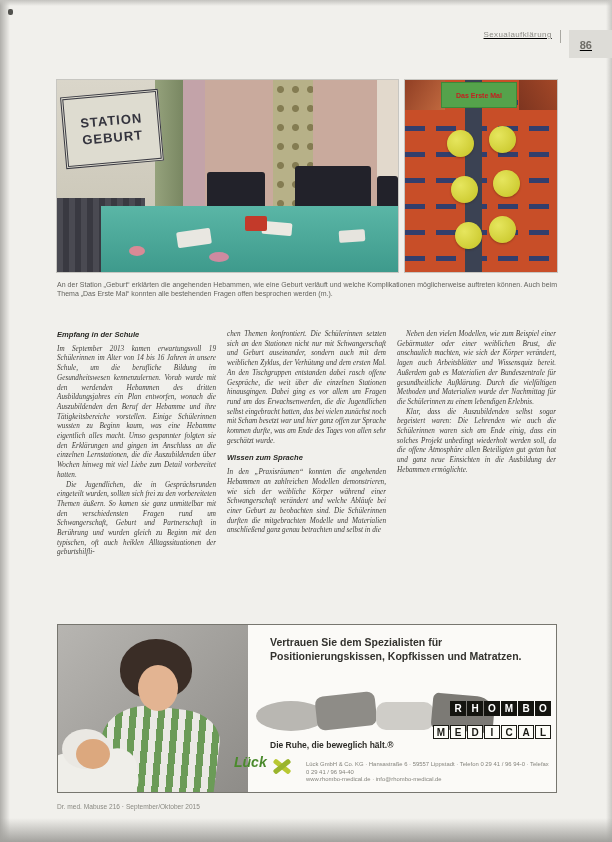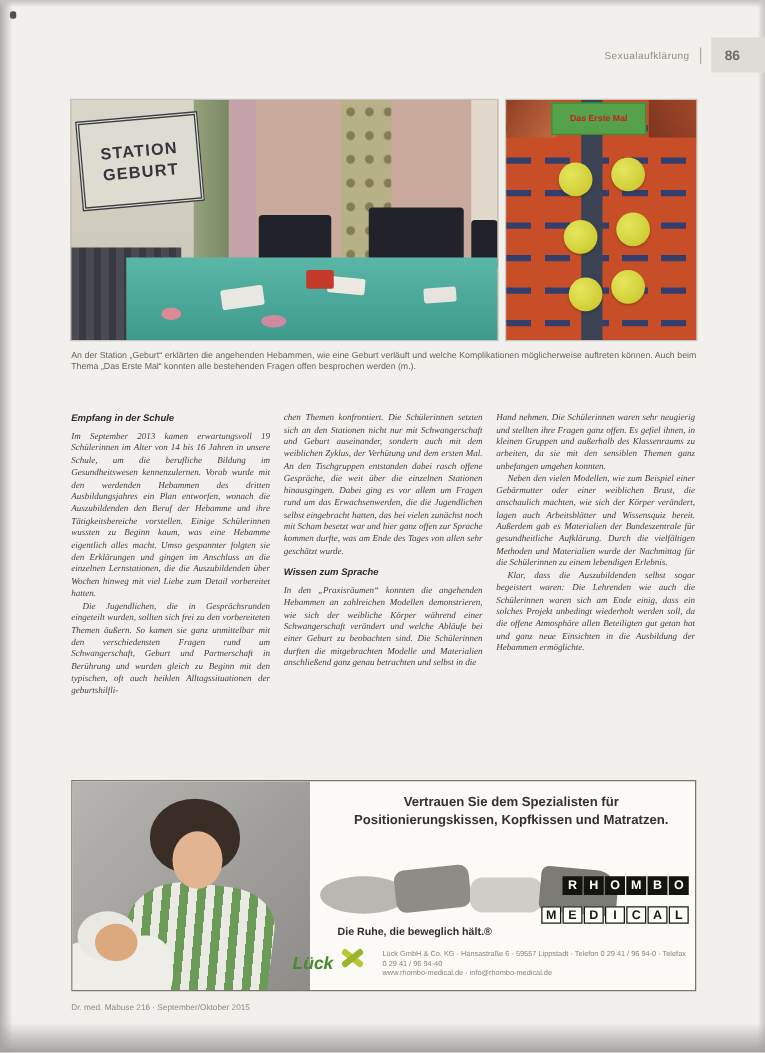--- a/index.html
+++ b/index.html
@@ -10,21 +10,21 @@
     background:linear-gradient(90deg,#b0afab,rgba(241,240,236,0));}
   .edge-top{position:absolute;left:0;top:0;width:612px;height:6px;
     background:linear-gradient(#c4c3bf,rgba(241,240,236,0));}
   .edge-right{position:absolute;right:0;top:0;width:6px;height:842px;
     background:linear-gradient(270deg,#c9c8c4,rgba(241,240,236,0));}
   .edge-bottom{position:absolute;left:0;top:818px;width:612px;height:24px;
     background:linear-gradient(rgba(241,240,236,0),#a3a29e);}
   .speck{position:absolute;left:8px;top:9px;width:5px;height:6px;background:#52524e;border-radius:2px;}
 
   
-  .hdr{position:absolute;top:30px;left:0;width:612px;display:flex;justify-content:flex-end;align-items:center;}
+  .hdr{position:absolute;top:30px;left:0;width:612px;display:flex;justify-content:flex-end;align-items:flex-start;text-decoration:underline;}
   .hdr-rubric{font-size:8px;color:#8d8c86;letter-spacing:.4px;margin-right:8px;}
   .hdr-sep{width:1px;height:13px;background:#a9a8a2;margin-right:8px;}
   .hdr-numbox{background:#dddcd7;padding:5px 20px 5px 11px;}
   .hdr-num{font-size:11px;font-weight:bold;color:#6e6d67;}
 
   
   .photos{position:absolute;top:80px;left:57px;width:500px;height:192px;display:flex;gap:7px;}
   .photo{position:relative;overflow:hidden;box-shadow:0 0 0 1px rgba(120,120,115,.35);}
   .photo-left{width:341px;background:#c0ae84;}
   .photo-right{flex:1;background:#c84e28;}
@@ -82,34 +82,34 @@
     background:linear-gradient(135deg,#b7b5b1,#8e8c88);overflow:hidden;}
   .adp{position:absolute;}
   .adp-hair{left:62px;top:14px;width:72px;height:60px;background:#3a2d26;border-radius:50% 50% 46% 46%;}
   .adp-face{left:80px;top:40px;width:40px;height:46px;background:#e3b492;border-radius:50%;}
   .adp-shirt{left:42px;top:82px;width:118px;height:92px;border-radius:42% 32% 0 0;transform:rotate(7deg);
     background:repeating-linear-gradient(88deg,#6b9b57 0 7px,#eae9e4 7px 14px);}
   .adp-pillow{left:-12px;top:126px;width:92px;height:52px;background:#efeee9;border-radius:20px;transform:rotate(-6deg);}
   .adp-ehair{left:4px;top:104px;width:48px;height:40px;background:#eae8e3;border-radius:50%;}
   .adp-eface{left:18px;top:114px;width:34px;height:30px;background:#dca87e;border-radius:50%;}
   .ad-headline{position:absolute;left:212px;top:11px;width:278px;
-    font-size:10.5px;line-height:13.5px;font-weight:bold;color:#33322e;text-align:center;}
+    font-size:10.5px;line-height:13.5px;font-weight:bold;color:#33322e;}
   .ad-products{position:absolute;left:196px;top:60px;width:300px;height:54px;}
   .prod{position:absolute;}
   .prod1{left:2px;top:16px;width:70px;height:30px;background:#b9b7b2;border-radius:50%;}
   .prod2{left:62px;top:9px;width:60px;height:34px;background:#8e8c87;border-radius:8px;transform:rotate(-6deg);}
   .prod3{left:122px;top:17px;width:58px;height:28px;background:#cfcdc8;border-radius:10px;}
   .prod4{left:178px;top:10px;width:62px;height:36px;background:#7c7a75;border-radius:6px 18px 6px 6px;transform:rotate(5deg);}
   .brand{position:absolute;right:5px;top:76px;display:flex;flex-direction:column;gap:9px;align-items:flex-end;}
   .brand-row{display:flex;gap:1px;}
   .brand-row.r1 .lb{width:16px;height:15px;background:#14140f;color:#fff;}
   .brand-row.r2 .lb{width:14px;height:12px;background:#fdfdf8;color:#1a1a14;border:1px solid #1a1a14;}
   .lb{display:flex;align-items:center;justify-content:center;font-weight:bold;font-size:10px;}
   .ad-slogan{position:absolute;left:212px;top:115px;font-size:8.5px;font-weight:bold;color:#2e2d29;}
-  .lueck{position:absolute;left:176px;top:129px;display:flex;align-items:flex-end;gap:3px;}
+  .lueck{position:absolute;left:176px;top:129px;display:flex;align-items:flex-start;gap:3px;}
   .lueck-text{font-size:14px;font-weight:bold;font-style:italic;color:#4a8a2c;}
   .lueck-x{position:relative;width:24px;height:24px;}
   .lueck-x i{position:absolute;left:2px;top:10px;width:20px;height:5px;background:#b9c832;border-radius:2px;}
   .lueck-x i:first-child{transform:rotate(38deg);}
   .lueck-x i:last-child{transform:rotate(-38deg);background:#9ab42c;}
   .ad-contact{position:absolute;left:248px;top:136px;width:244px;font-size:5.9px;line-height:7.6px;color:#85847d;}
 
   
   .footer{position:absolute;top:803px;left:57px;font-size:6.6px;color:#8b8a83;}
 </style>
@@ -184,21 +184,20 @@
       <h3>Empfang in der Schule</h3>
       <p>Im September 2013 kamen erwartungsvoll 19 Schülerinnen im Alter von 14 bis 16 Jahren in unsere Schule, um die berufliche Bildung im Gesundheitswesen kennenzulernen. Vorab wurde mit den werdenden Hebammen des dritten Ausbildungsjahres ein Plan entworfen, wonach die Auszubildenden den Beruf der Hebamme und ihre Tätigkeitsbereiche vorstellen. Einige Schülerinnen wussten zu Beginn kaum, was eine Hebamme eigentlich alles macht. Umso gespannter folgten sie den Erklärungen und gingen im Anschluss an die einzelnen Lernstationen, die die Auszubildenden über Wochen hinweg mit viel Liebe zum Detail vorbereitet hatten.</p>
       <p class="indent">Die Jugendlichen, die in Gesprächsrunden eingeteilt wurden, sollten sich frei zu den vorbereiteten Themen äußern. So kamen sie ganz unmittelbar mit den verschiedensten Fragen rund um Schwangerschaft, Geburt und Partnerschaft in Berührung und wurden gleich zu Beginn mit den typischen, oft auch heiklen Alltagssituationen der geburtshilfli-</p>
     </div>
     <div class="col">
       <p>chen Themen konfrontiert. Die Schülerinnen setzten sich an den Stationen nicht nur mit Schwangerschaft und Geburt auseinander, sondern auch mit dem weiblichen Zyklus, der Verhütung und dem ersten Mal. An den Tischgruppen entstanden dabei rasch offene Gespräche, die weit über die einzelnen Stationen hinausgingen. Dabei ging es vor allem um Fragen rund um das Erwachsenwerden, die die Jugendlichen selbst eingebracht hatten, das bei vielen zunächst noch mit Scham besetzt war und hier ganz offen zur Sprache kommen durfte, was am Ende des Tages von allen sehr geschätzt wurde.</p>
       <h3 class="mid">Wissen zum Sprache</h3>
       <p>In den „Praxisräumen“ konnten die angehenden Hebammen an zahlreichen Modellen demonstrieren, wie sich der weibliche Körper während einer Schwangerschaft verändert und welche Abläufe bei einer Geburt zu beobachten sind. Die Schülerinnen durften die mitgebrachten Modelle und Materialien anschließend ganz genau betrachten und selbst in die</p>
     </div>
     <div class="col">
-      <p>Hand nehmen. Die Schülerinnen waren sehr neugierig und stellten ihre Fragen ganz offen. Es gefiel ihnen, in kleinen Gruppen und außerhalb des Klassenraums zu arbeiten, da sie mit den sensiblen Themen ganz unbefangen umgehen konnten.</p>
       <p class="indent">Neben den vielen Modellen, wie zum Beispiel einer Gebärmutter oder einer weiblichen Brust, die anschaulich machten, wie sich der Körper verändert, lagen auch Arbeitsblätter und Wissensquiz bereit. Außerdem gab es Materialien der Bundeszentrale für gesundheitliche Aufklärung. Durch die vielfältigen Methoden und Materialien wurde der Nachmittag für die Schülerinnen zu einem lebendigen Erlebnis.</p>
       <p class="indent">Klar, dass die Auszubildenden selbst sogar begeistert waren: Die Lehrenden wie auch die Schülerinnen waren sich am Ende einig, dass ein solches Projekt unbedingt wiederholt werden soll, da die offene Atmosphäre allen Beteiligten gut getan hat und ganz neue Einsichten in die Ausbildung der Hebammen ermöglichte.</p>
     </div>
   </div>
 
   <div class="ad">
     <div class="ad-photo">
       <div class="adp adp-shirt"></div>
       <div class="adp adp-hair"></div>
       <div class="adp adp-face"></div>

